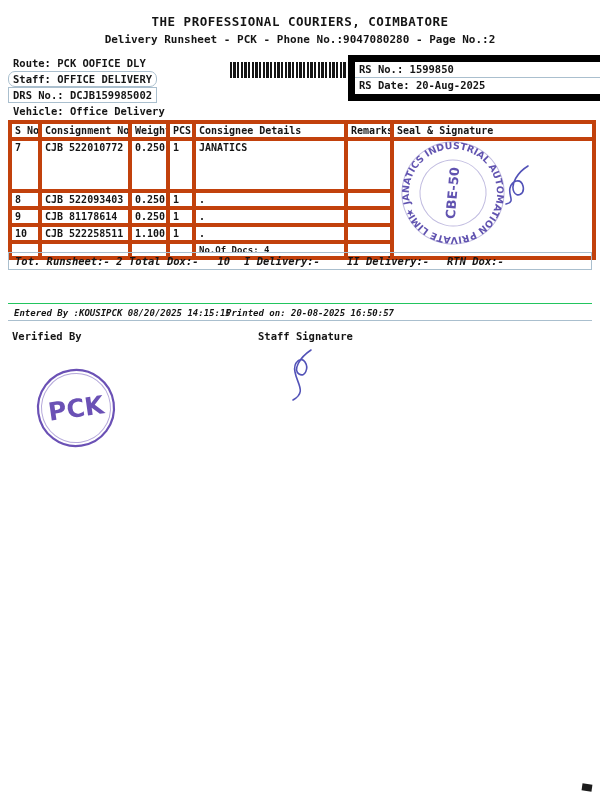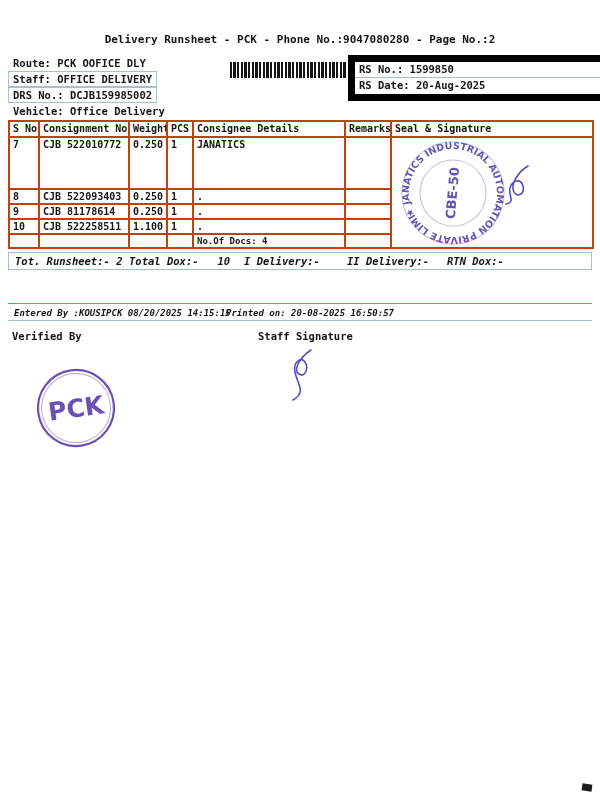--- a/index.html
+++ b/index.html
@@ -9,34 +9,34 @@
     font-family:"DejaVu Sans Mono", monospace; font-weight:700; color:#151515;
     overflow:hidden;
   }
   .abs { position:absolute; }
   .title { top:14px; left:0; width:100%; text-align:center; font-size:12.5px; letter-spacing:0.5px; }
   .subtitle { top:33px; left:0; width:100%; text-align:center; font-size:11px; }
 
   .field { font-size:10.5px; white-space:pre; }
   .route { left:13px; top:57px; }
   .boxed { border:1px solid #aabfce; padding:1px 4px; }
-  .staff { left:8px; top:71px; }
+  .staff { left:8px; top:71px;border-radius:7px; }
   .drs { left:8px; top:87px; }
   .vehicle { left:13px; top:105px; }
 
   .barcode { left:230px; top:62px; width:117px; height:16px;
     background:repeating-linear-gradient(90deg,#141414 0 2px,#fff 2px 3px,#141414 3px 6px,#fff 6px 7px,#141414 7px 9px,#fff 9px 11px);
   }
   .rsbox { left:348px; top:55px; width:259px; border:7px solid #000000; }
   .rsrow { font-size:10.5px; padding:1px 4px; height:16px; border-bottom:1px solid #aabfce; white-space:pre; }
   .rsrow.last { border-bottom:none; }
 
   table.runsheet { position:absolute; left:8px; top:120px; width:584px;
     border-collapse:collapse; table-layout:fixed; font-size:10px; font-weight:700; }
-  .runsheet th, .runsheet td { border:2px solid #c2410c; padding:1px 3px;
+  .runsheet th, .runsheet td { border:4px solid #c2410c; padding:1px 3px;
     vertical-align:top; text-align:left; overflow:hidden; white-space:nowrap; }
   .runsheet th { height:16px; }
   .runsheet tr.tall td { height:52px; }
   .runsheet tr.norm td { height:15px; }
   .runsheet tr.docs td { height:14px; }
   .c { text-align:center; }
   .small { font-size:9px; }
 
   .stamp1 { left:393px; top:133px; transform:rotate(-30deg); opacity:0.85; }
   .sig { opacity:0.9; }
@@ -52,20 +52,21 @@
     border-top:1px solid #22c55e; border-bottom:1px solid #aabfce; }
   .entrow span { font-size:9px; top:4px; }
   .siglabels span { position:absolute; font-size:10.5px; white-space:pre; }
   .artifact { left:582px; top:784px; width:10px; height:7px; background:#1c1c1c; transform:rotate(8deg); }
 </style>
 </head>
 <body>
 
 <div class="page">
 
+  <div class="abs title">THE PROFESSIONAL COURIERS, COIMBATORE</div>
   <div class="abs subtitle">Delivery Runsheet - PCK - Phone No.:9047080280 - Page No.:2</div>
 
   <div class="abs field route">Route: PCK OOFICE DLY</div>
   <div class="abs field staff boxed">Staff: OFFICE DELIVERY</div>
   <div class="abs field drs boxed">DRS No.: DCJB159985002</div>
   <div class="abs field vehicle">Vehicle: Office Delivery</div>
 
   <div class="abs barcode"></div>
 
   <div class="abs rsbox">

